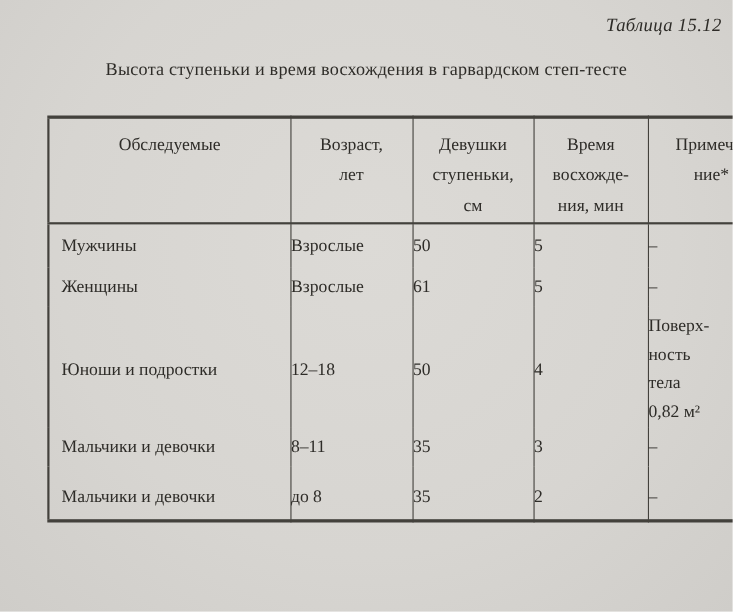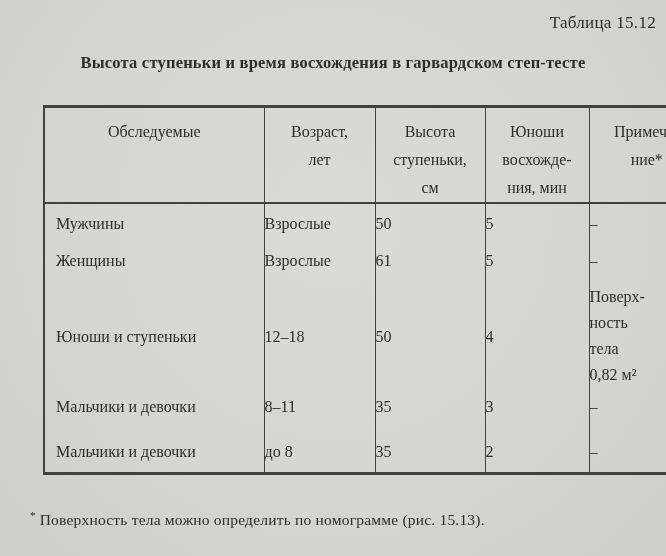--- a/index.html
+++ b/index.html
@@ -9,30 +9,31 @@
     height: 556px;
     background: radial-gradient(ellipse at 50% 40%, #dcdad6 0%, #d7d5d1 60%, #cfcdc9 100%);
     font-family: "Liberation Serif", "DejaVu Serif", serif;
     color: #2e2c28;
     overflow: hidden;
   }
   .table-label {
     position: absolute;
     top: 13px;
     right: 10px;
+    font-style: italic;
     font-size: 17px;
     letter-spacing: 0.3px;
   }
   .title {
     position: absolute;
     top: 53px;
     left: 0;
     width: 100%;
     text-align: center;
-    font-weight: bold;
+    font-weight: normal;
     font-size: 16.5px;
     letter-spacing: 0.2px;
   }
   table.step-table {
     position: absolute;
     top: 105px;
     left: 2px;
     width: 661px;
     table-layout: fixed;
     border-collapse: collapse;
@@ -108,24 +109,24 @@
       <col style="width:111px">
       <col style="width:110px">
       <col style="width:104px">
       <col style="width:116px">
     </colgroup>
     <thead>
       <tr>
         <th>Обследуемые</th>
         <th>Возраст,
 лет</th>
-        <th>Высота
+        <th>Девушки
 ступеньки,
 см</th>
-        <th>Юноши
+        <th>Время
 восхожде-
 ния, мин</th>
         <th>Примеча-
 ние*</th>
       </tr>
     </thead>
     <tbody>
       <tr class="row-h1">
         <td class="col-subjects">Мужчины</td>
         <td>Взрослые</td>
@@ -134,21 +135,21 @@
         <td>–</td>
       </tr>
       <tr class="row-h2">
         <td class="col-subjects">Женщины</td>
         <td>Взрослые</td>
         <td>61</td>
         <td>5</td>
         <td>–</td>
       </tr>
       <tr class="row-tall">
-        <td class="col-subjects">Юноши и ступеньки</td>
+        <td class="col-subjects">Юноши и подростки</td>
         <td>12–18</td>
         <td>50</td>
         <td>4</td>
         <td class="note-multiline">Поверх-
 ность
 тела
 0,82 м²</td>
       </tr>
       <tr class="row-h5">
         <td class="col-subjects">Мальчики и девочки</td>
@@ -160,17 +161,14 @@
       <tr class="row-h6">
         <td class="col-subjects">Мальчики и девочки</td>
         <td>до 8</td>
         <td>35</td>
         <td>2</td>
         <td>–</td>
       </tr>
     </tbody>
   </table>
 
-  <div class="footnote">
-    <sup>*</sup><span>Поверхность тела можно определить по номограмме (рис. 15.13).</span>
-  </div>
 
 </div>
 
 </body></html>

